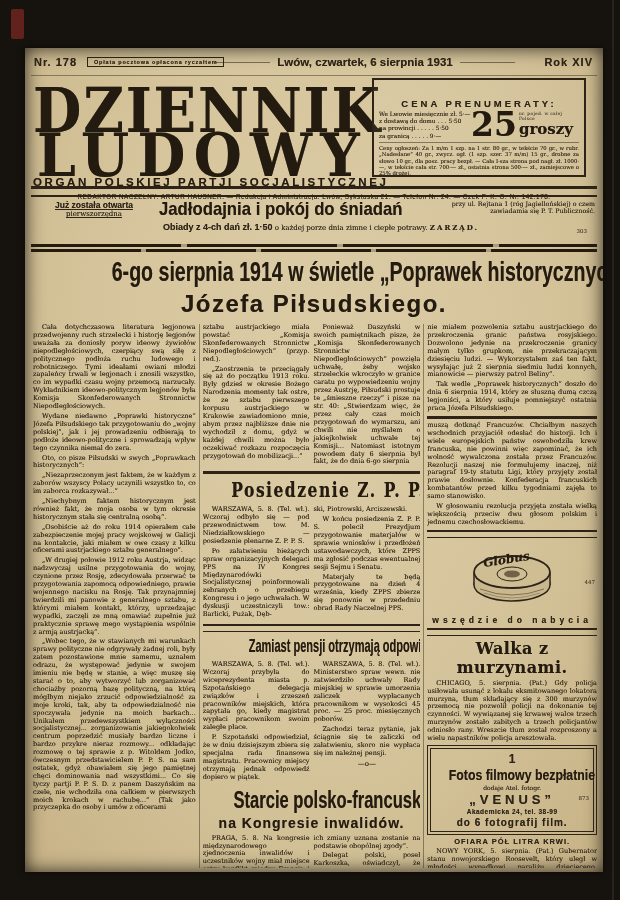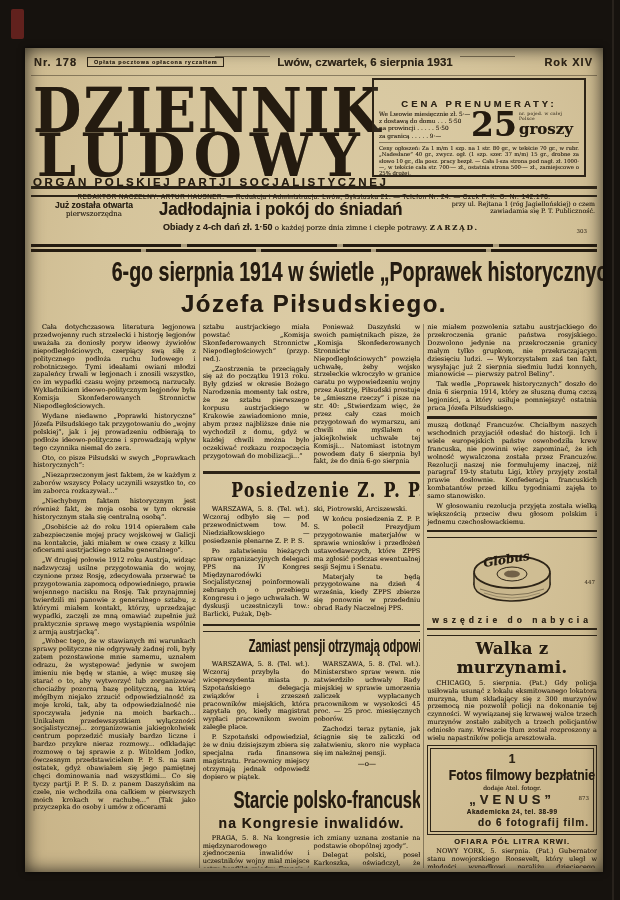--- a/index.html
+++ b/index.html
@@ -10,21 +10,21 @@
 
   .page{position:absolute;left:25px;top:48px;width:578px;height:824px;overflow:hidden;color:#2d2417;
         background:radial-gradient(ellipse at 50% 38%, #dccca6 0%, #d5c49b 55%, #c7b286 100%);
         box-shadow:0 0 18px rgba(0,0,0,.8) inset, 0 0 6px rgba(0,0,0,.6);}
   .page *{text-shadow:0 0 .4px rgba(45,36,23,.55);}
 
   
   .hdr-issue{position:absolute;left:9px;top:8px;font:bold 11px "Liberation Sans",sans-serif;letter-spacing:1px;}
   .hdr-stamp{position:absolute;left:62px;top:9px;border:1px solid #2d2417;padding:1px 6px;
              font:bold 5.5px "Liberation Sans",sans-serif;letter-spacing:.8px;}
-  .hdr-date-wrap{position:absolute;left:190px;top:8px;width:300px;display:flex;gap:7px;}
+  .hdr-date-wrap{position:absolute;left:190px;top:8px;width:300px;display:flex;align-items:center;gap:7px;}
   .hline{flex:1;height:1px;background:rgba(45,36,23,.55);}
   .hdr-date{font:bold 11.5px "Liberation Sans",sans-serif;white-space:nowrap;}
   .hdr-year{position:absolute;right:10px;top:8px;font:bold 11px "Liberation Sans",sans-serif;letter-spacing:1px;}
   .hdr-rule{position:absolute;left:6px;right:6px;top:27px;height:1px;background:rgba(45,36,23,.45);}
 
   
   .mast1{position:absolute;left:8px;top:26px;font:bold 62px "DejaVu Serif",serif;letter-spacing:2px;
          transform:scaleX(.9);transform-origin:left top;color:#241b10;}
   .mast2{position:absolute;left:12px;top:72px;font:bold 60px "DejaVu Serif",serif;letter-spacing:9px;
          transform:scaleX(.92);transform-origin:left top;color:#241b10;}
@@ -44,21 +44,21 @@
   .pb-note{font:4.4px "DejaVu Serif",serif;letter-spacing:.3px;opacity:.8;}
   .pb-unit{font:bold 15px "DejaVu Serif",serif;line-height:16px;color:#241b10;}
   .pb-rates{margin-top:2px;padding-top:2px;border-top:1px solid rgba(45,36,23,.5);
             font:5.3px "DejaVu Serif",serif;line-height:6.4px;text-align:justify;}
 
   .rule-dbl{position:absolute;left:6px;right:6px;top:168px;height:6px;
             border-top:3px solid #2d2417;border-bottom:2px solid #2d2417;}
 
   
   .banner{position:absolute;left:6px;right:6px;top:150px;height:46px;}
-  .bn-open{position:absolute;left:2px;top:2px;width:122px;text-align:center;}
+  .bn-open{position:absolute;left:2px;top:2px;width:122px;text-align:center;text-decoration:underline;}
   .bn-open1{font:bold 8.5px "Liberation Sans",sans-serif;}
   .bn-open2{font:7px "DejaVu Serif",serif;}
   .bn-title{position:absolute;left:128px;top:0px;width:300px;font:bold 19px "Liberation Sans",sans-serif;
             white-space:nowrap;transform:scaleX(.88);transform-origin:left top;color:#241b10;}
   .bn-addr{position:absolute;right:2px;top:2px;width:150px;font:6.3px "DejaVu Serif",serif;line-height:7.4px;text-align:right;}
   .bn-meals{position:absolute;left:110px;top:24px;width:360px;text-align:center;font:7px "DejaVu Serif",serif;white-space:nowrap;}
   .bn-meals b{font:bold 9px "Liberation Sans",sans-serif;text-align:center;}
   .bn-zarzad{font:bold 7px "DejaVu Serif",serif;letter-spacing:2px;}
   .bn-no{position:absolute;right:10px;top:30px;font:5.5px "DejaVu Serif",serif;opacity:.8;}
   .bn-rules{position:absolute;left:6px;right:6px;top:196px;height:9px;}
@@ -96,21 +96,21 @@
   .globus{position:relative;text-align:center;padding:4px 0 1px;}
   .globus .adno{position:absolute;right:2px;top:38px;font:5.5px "DejaVu Serif",serif;opacity:.8;}
   .tagline{text-align:center;font:bold 8.5px "Liberation Sans",sans-serif;letter-spacing:4px;margin:1px 0 2px;}
   .h-walka{text-align:center;font:bold 16px "DejaVu Serif",serif;letter-spacing:.5px;margin:2px 0 3px;color:#241b10;}
   .venus{border:1px solid #2d2417;outline:1px solid #2d2417;outline-offset:2px;margin:5px 3px;padding:3px 4px;text-align:center;position:relative;}
   .vn1{font:bold 12px "Liberation Sans",sans-serif;}
   .vn2{font:bold 15px "Liberation Sans",sans-serif;white-space:nowrap;transform:scaleX(.82);transform-origin:center;color:#241b10;}
   .vn3{font:6px "DejaVu Serif",serif;margin-top:1px;}
   .vn4{font:bold 13px "Liberation Sans",sans-serif;letter-spacing:4px;margin-top:1px;}
   .vn5{font:bold 6.5px "Liberation Sans",sans-serif;letter-spacing:.5px;margin-top:1px;}
-  .vn6{font:bold 10px "Liberation Sans",sans-serif;letter-spacing:1px;margin-top:2px;text-align:right;}
+  .vn6{font:bold 10px "Liberation Sans",sans-serif;letter-spacing:1px;margin-top:2px;}
   .vn-no{position:absolute;right:4px;top:46px;font:5.5px "DejaVu Serif",serif;opacity:.8;}
   .h-krew{text-align:center;font:bold 7.5px "Liberation Sans",sans-serif;letter-spacing:1px;margin:3px 0 2px;}
 </style>
 </head>
 <body>
 
 <div class="stage">
   <div class="corner-mark"></div>
   <div class="edge-line"></div>
 

